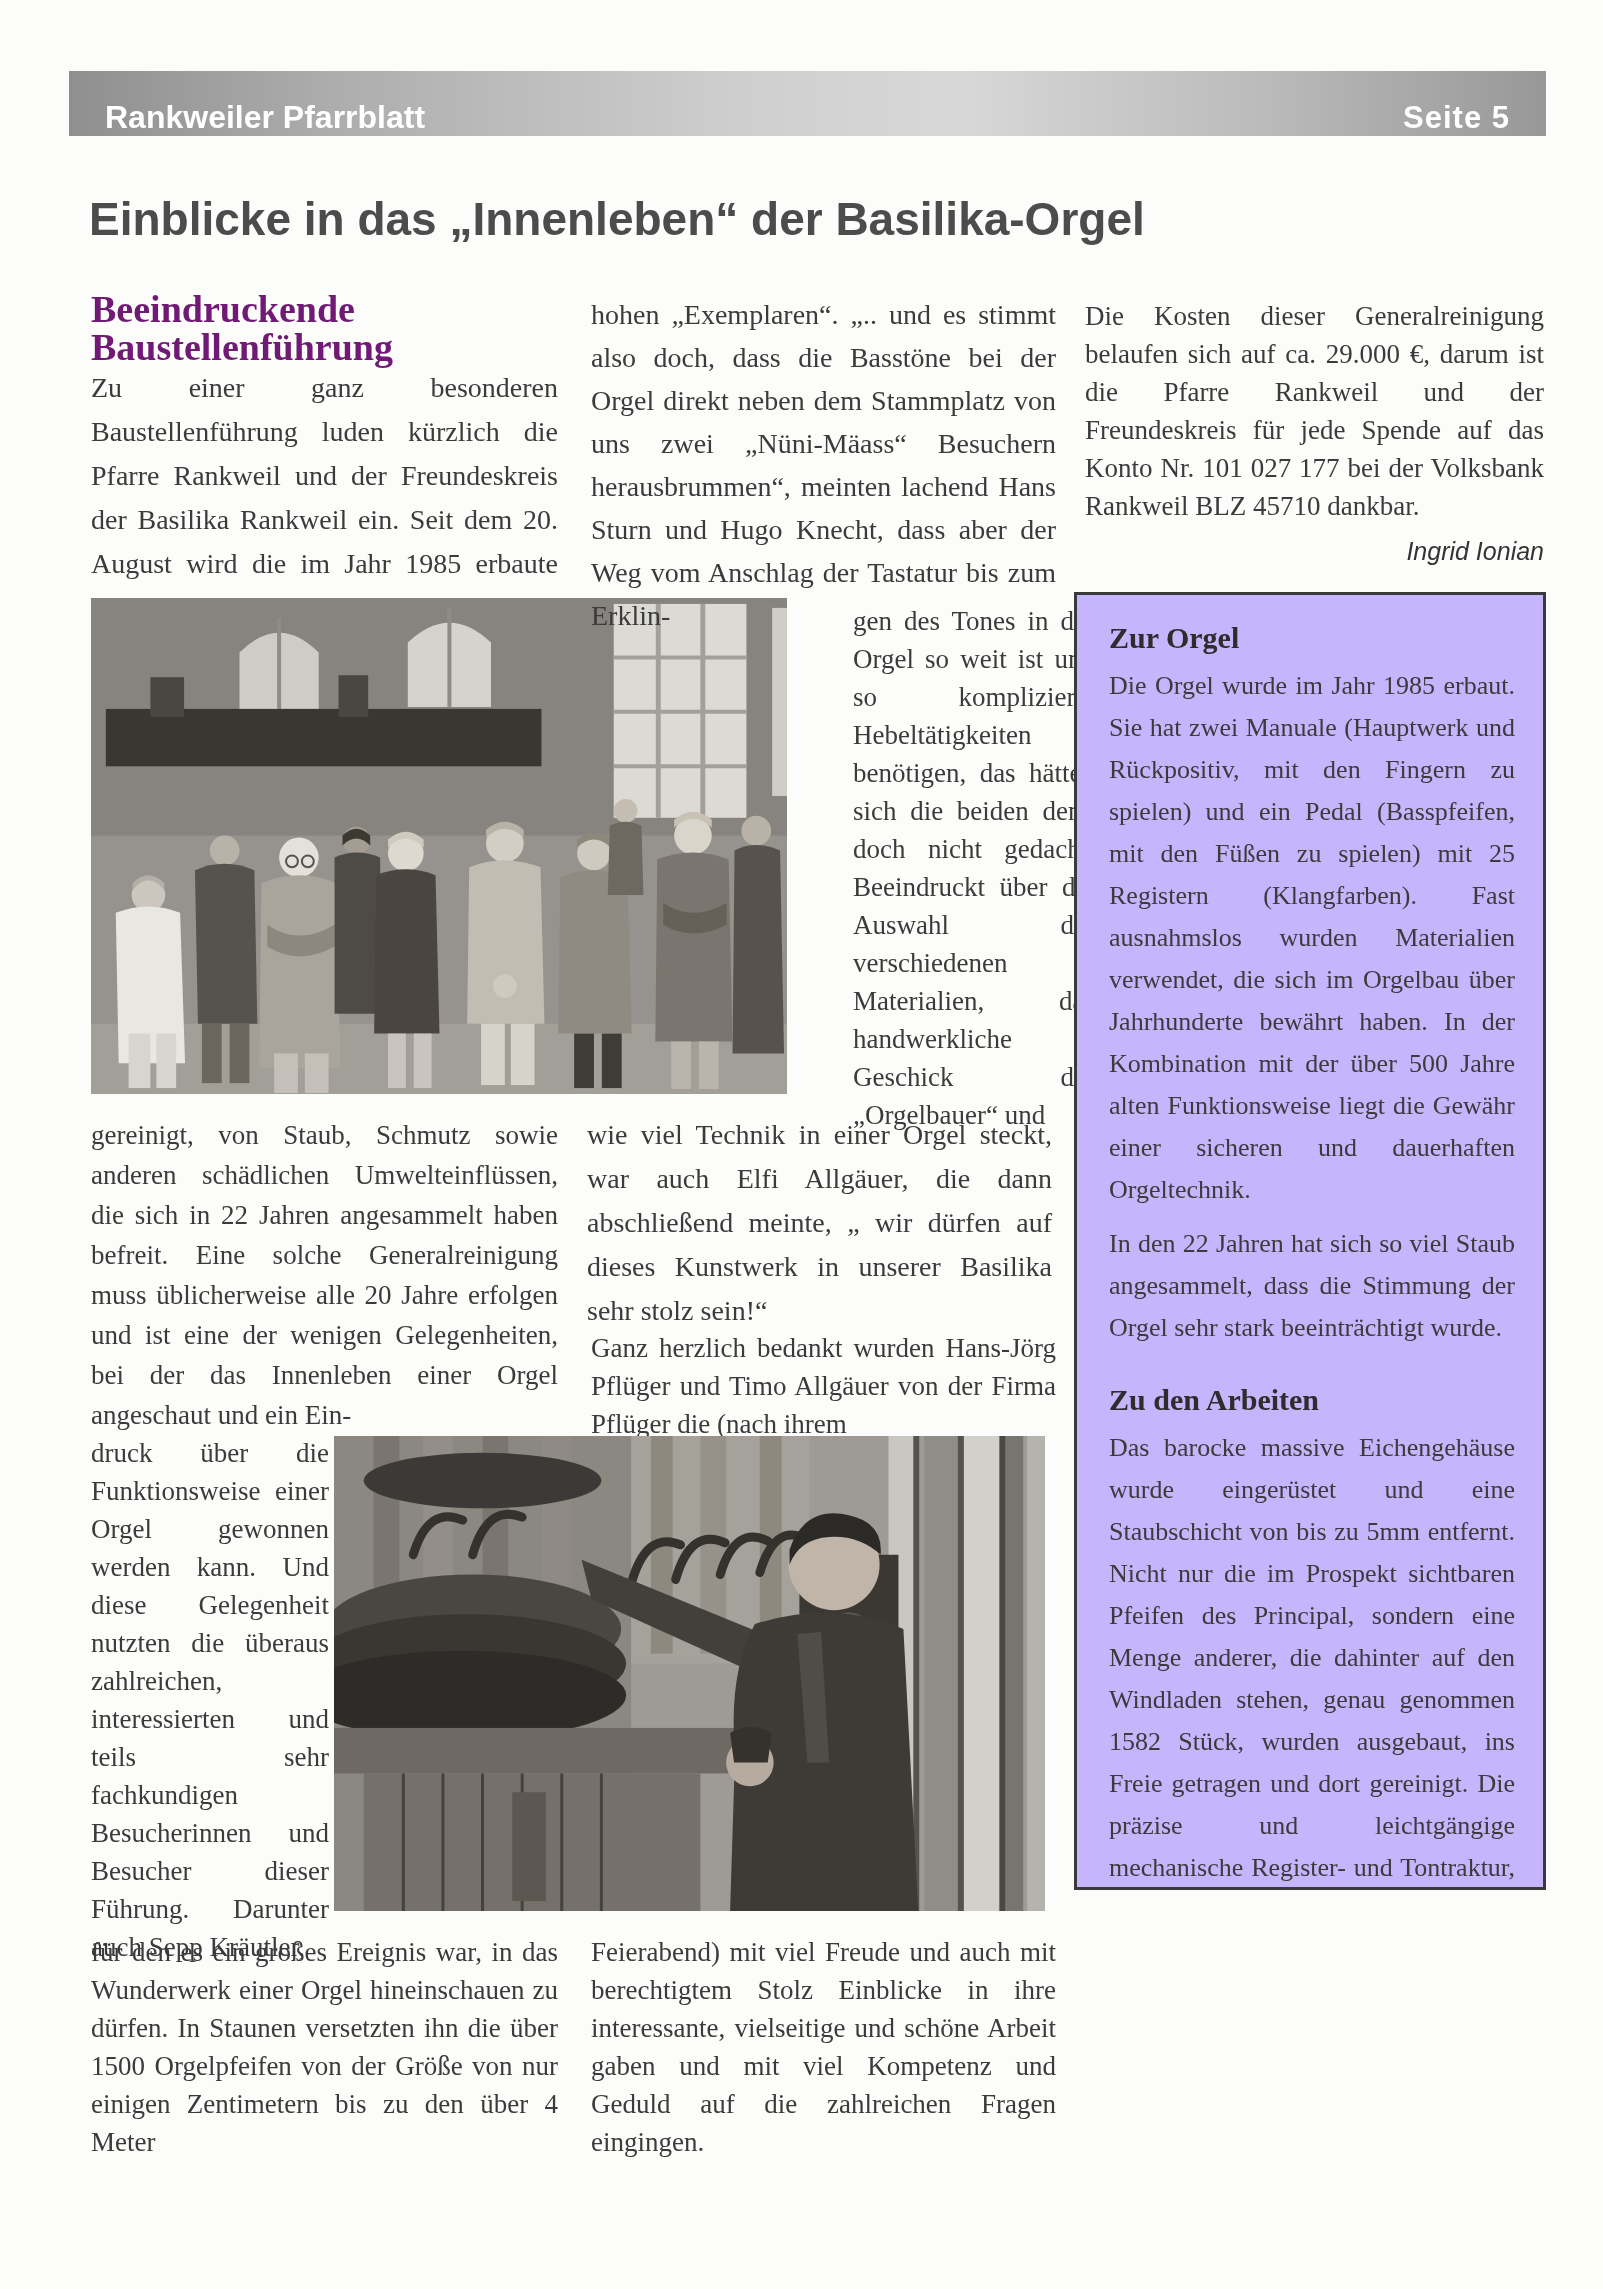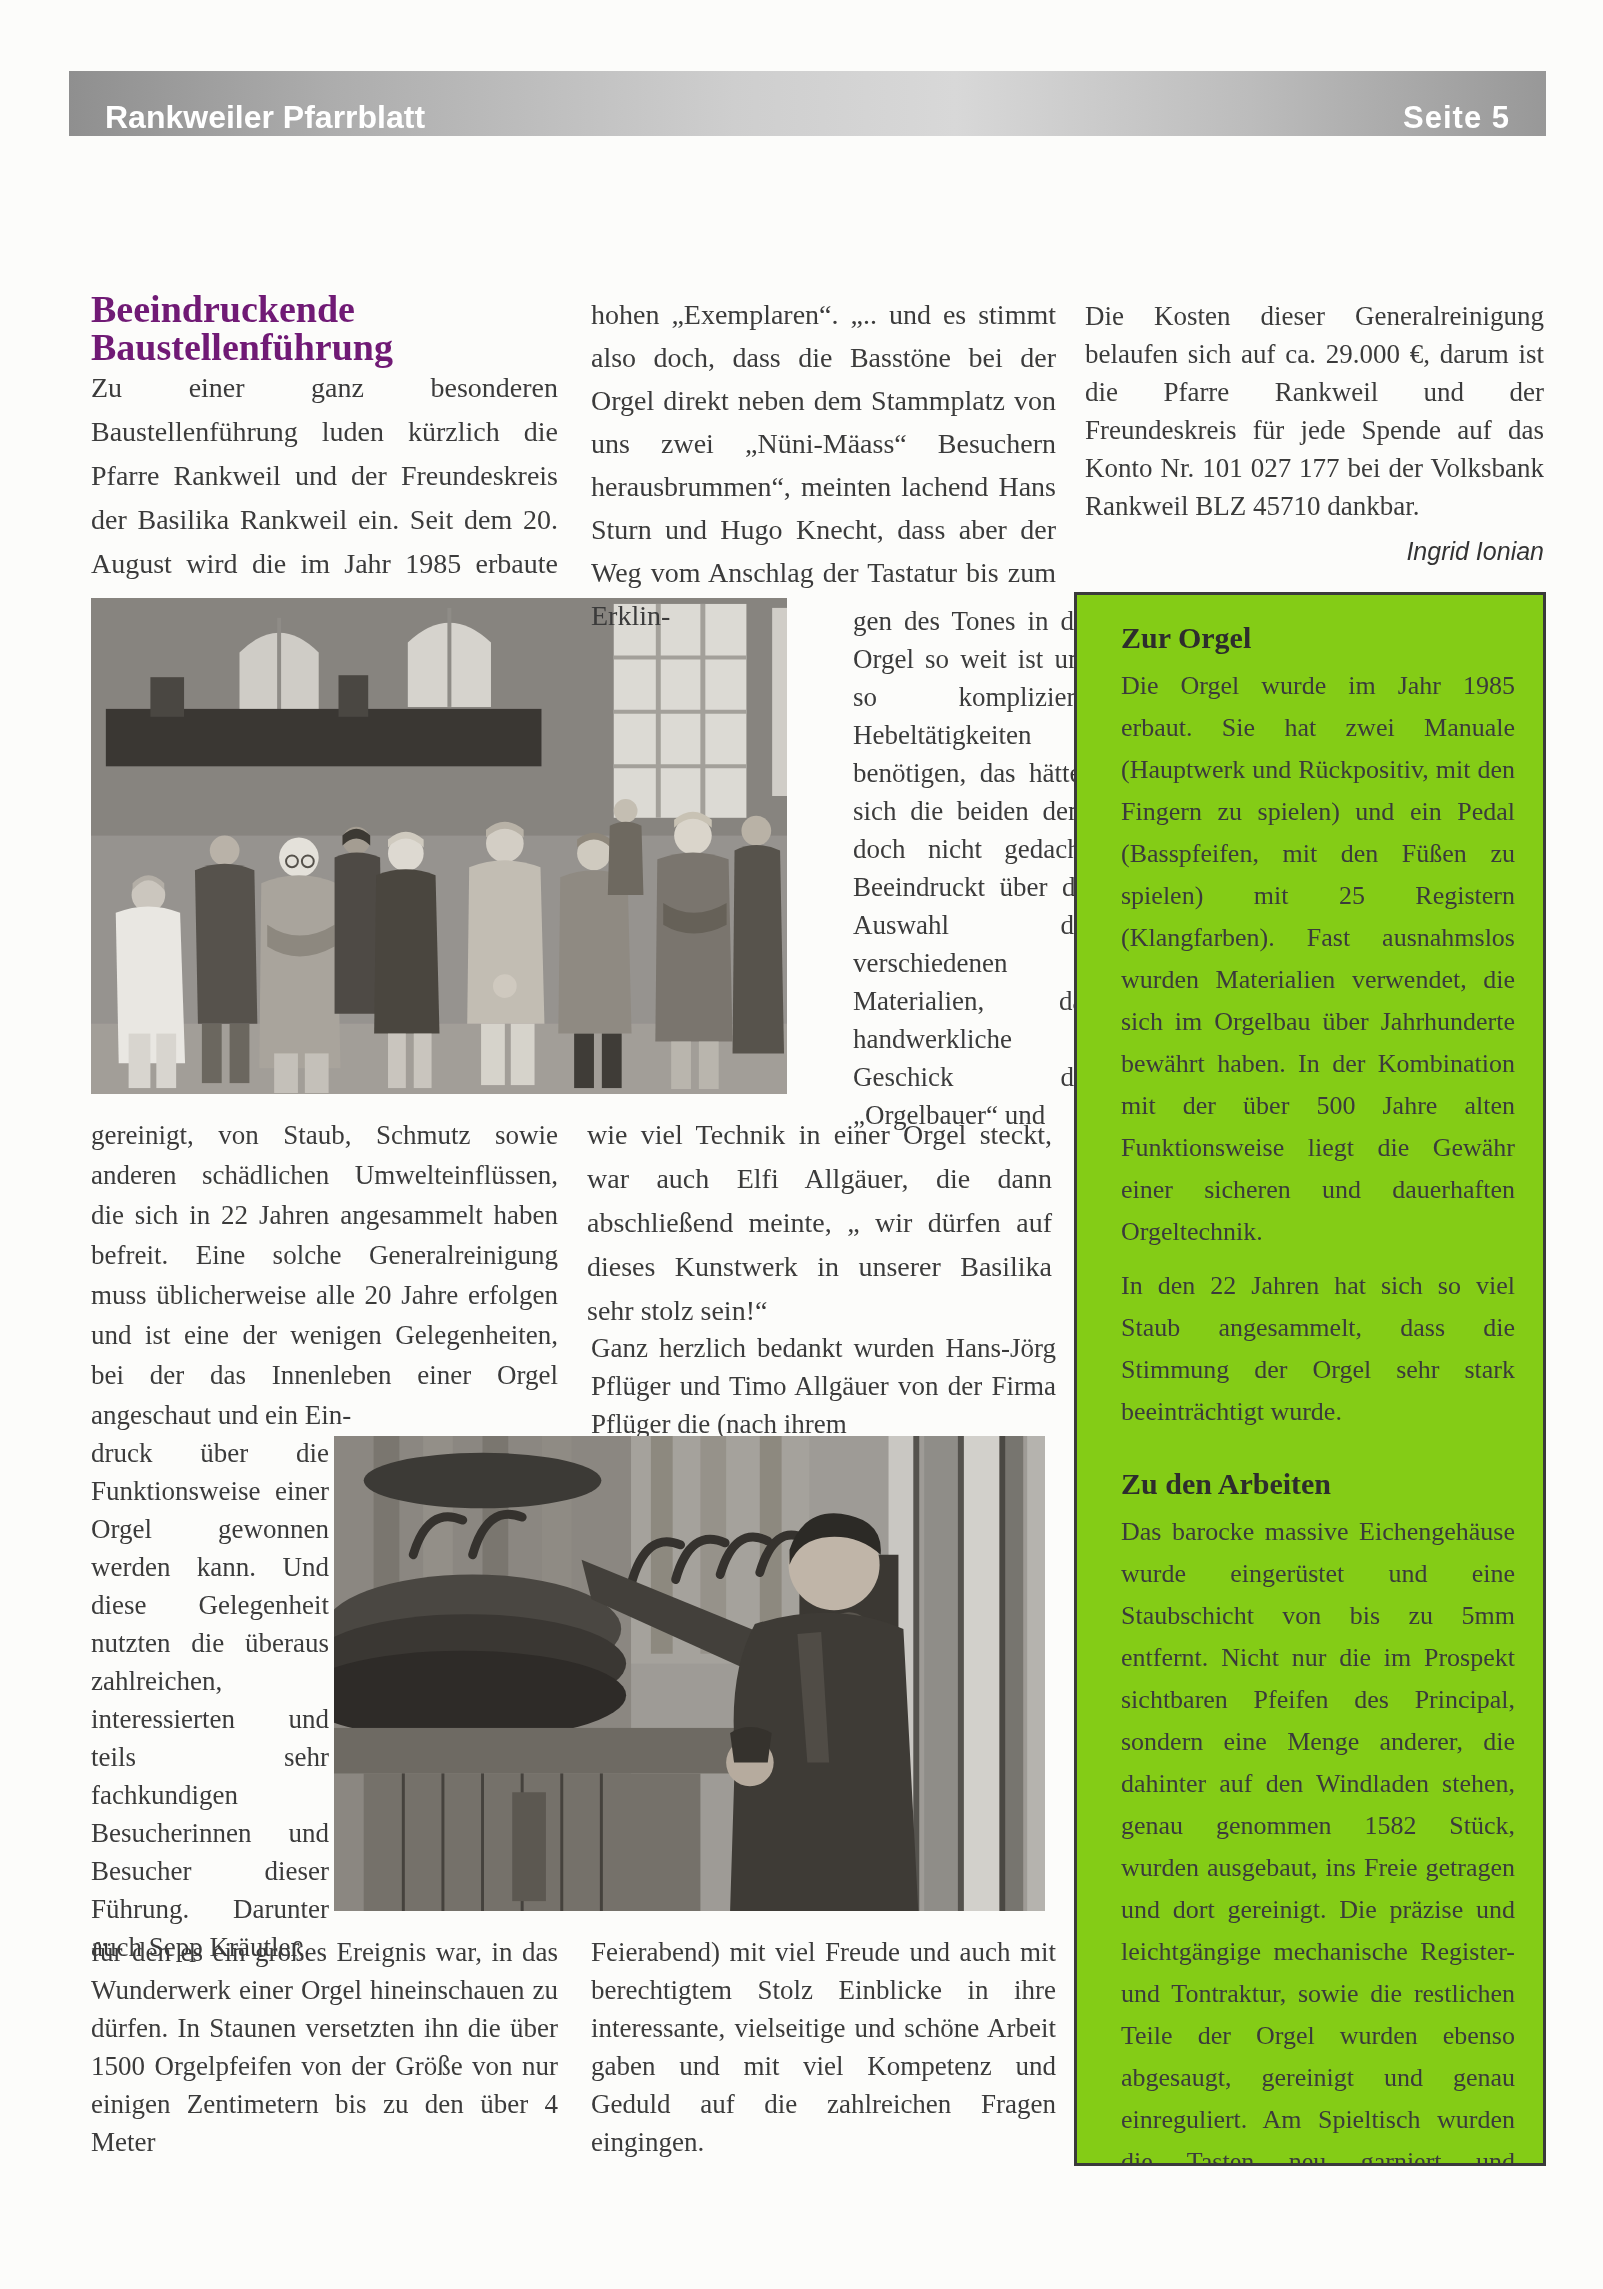--- a/index.html
+++ b/index.html
@@ -42,42 +42,43 @@
   .c2-p4     { left:591px; top:1933px; width:465px; font-size:27px; line-height:38px; }
   
   .c3-p1     { left:1085px; top:297px; width:459px; font-size:27px; line-height:38px; }
   .byline{
     left:1085px; top:537px; width:459px; text-align:right;
     font-family:"Liberation Sans", sans-serif; font-style:italic;
     font-size:25px; color:#333333;
   }
   
   .infobox{
-    left:1074px; top:592px; width:472px; height:1574px;
-    background:#84cc16; border:3px solid #3a3a3a; box-sizing:border-box;
-    padding:20px 28px 18px 44px; overflow:hidden;
+    left:1074px; top:592px; width:472px; height:1298px;
+    background:#c4b5fd; border:3px solid #3a3a3a; box-sizing:border-box;
+    padding:20px 28px 18px 32px; overflow:hidden;
   }
   .infobox .boxhead{ font-weight:bold; font-size:30px; color:#2d2d2d; margin:6px 0 10px 0;}
   .infobox .p{ font-size:26px; line-height:42px; margin:0 0 12px 0;}
   .infobox .gap{height:16px;}
   
   .photo1{ left:91px;  top:598px;  width:696px; height:496px; }
   .photo2{ left:334px; top:1436px; width:711px; height:475px; }
   .photo1 svg,.photo2 svg{display:block;width:100%;height:100%;}
 </style>
 </head>
 <body>
 
 <div class="page">
 
   <div class="abs bar">
     <span class="bar-left">Rankweiler Pfarrblatt</span>
     <span class="bar-right">Seite 5</span>
   </div>
 
+  <div class="abs headline">Einblicke in das „Innenleben“ der Basilika-Orgel</div>
 
   <div class="abs colhead c1-head">Beeindruckende Baustellenführung</div>
   <div class="abs p c1-p1">Zu einer ganz besonderen Baustellenführung luden kürzlich die Pfarre Rankweil und der Freundeskreis der Basilika Rankweil ein. Seit dem 20. August wird die im Jahr 1985 erbaute Orgel in der Basilika von Grund auf</div>
 
   <div class="abs photo1">
     <svg viewBox="0 0 703 501" preserveAspectRatio="none">
       <rect x="0" y="0" width="703" height="501" fill="#96938f"></rect>
       <rect x="0" y="0" width="703" height="240" fill="#87847f"></rect>
 
       <path d="M150 115 L150 55 Q190 15 230 55 L230 115 Z" fill="#cfccc6"></path>

